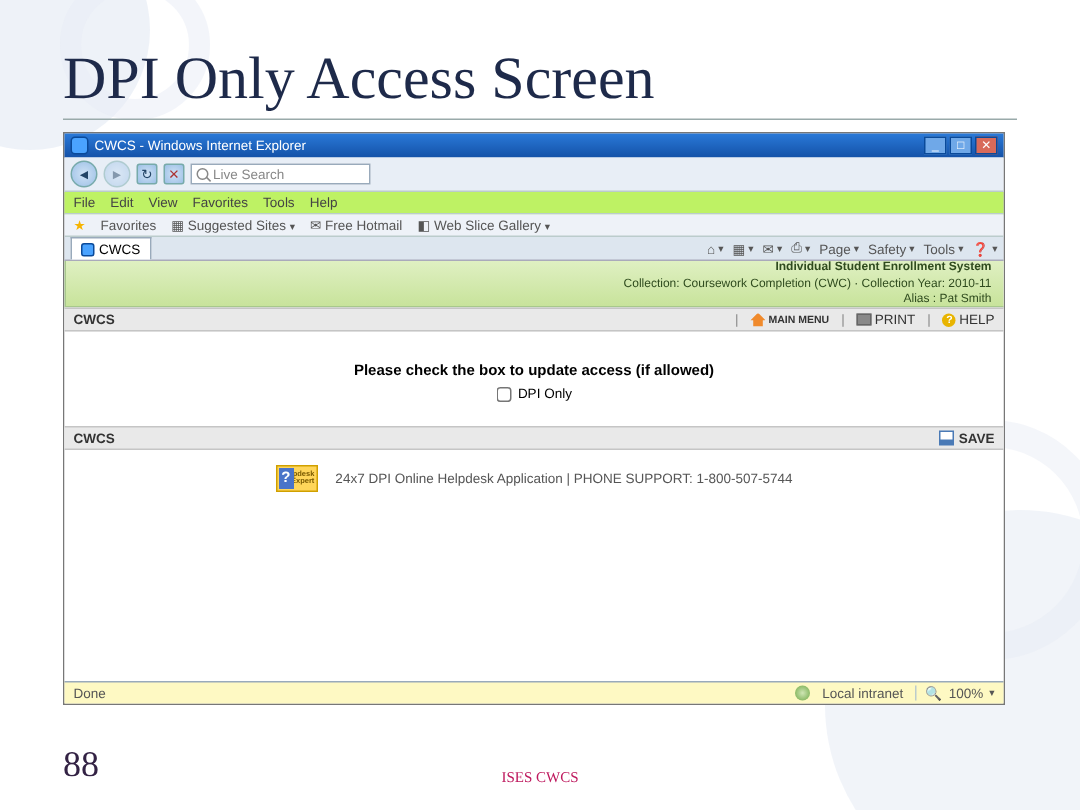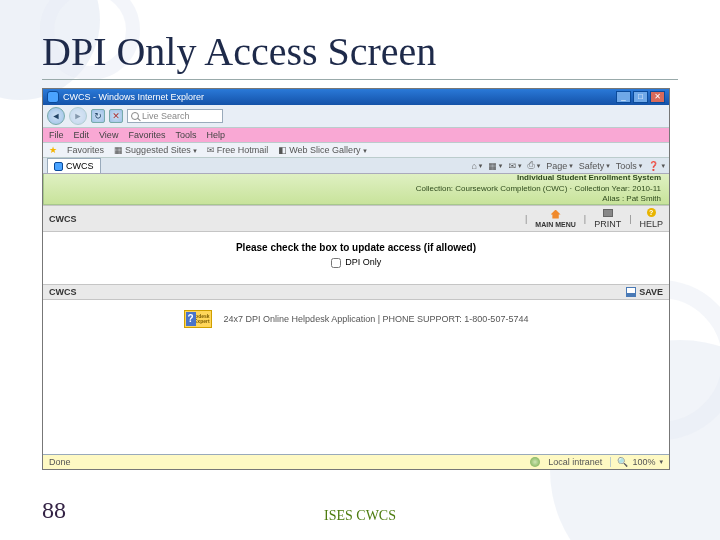--- a/index.html
+++ b/index.html
@@ -11,39 +11,39 @@
 .circ { position: absolute; border-radius: 50%; }
 .circ.a { width: 160px; height: 160px; left: -60px; top: -60px; background: #e7ecf5; opacity: .7; }
 .circ.b { width: 100px; height: 100px; left: 40px; top: -20px; border: 14px solid #e7ecf5; opacity: .5; }
 .circ.c { width: 260px; height: 260px; right: -90px; bottom: -60px; background: #e7ecf5; opacity: .6; }
 .circ.d { width: 160px; height: 160px; right: -20px; bottom: 100px; border: 18px solid #e7ecf5; opacity: .45; }
 
 .title { font-family: Georgia, 'Times New Roman', serif; font-size: 40px; color: #1e2a4a; position: relative; z-index: 2; padding-bottom: 4px; border-bottom: 1px solid #9aa; margin-bottom: 8px; }
 
 .footer { position: absolute; left: 42px; right: 42px; bottom: 16px; display: flex; justify-content: space-between; align-items: flex-end; font-family: Georgia, serif; z-index: 3; }
 .pgnum { font-size: 24px; color: #324; }
-.ftxt { font-size: 14px; color: #4d7c0f; position: absolute; left: 50%; transform: translateX(-50%); bottom: 0; }
+.ftxt { font-size: 10px; color: #be185d; position: absolute; left: 50%; transform: translateX(-50%); bottom: 0; }
 
 
 .browser { position: relative; z-index: 2; width: 628px; border: 1px solid #777; background: #fff; font-size: 9px; }
 
 .ie-title { background: linear-gradient(#2a79d8,#1452a8); color: #fff; display: flex; align-items: center; padding: 2px 4px; height: 16px; }
 .ie-title .eicon { width: 12px; height: 12px; background: #4aa3ff; border: 1px solid #0a4a9a; border-radius: 3px; margin-right: 4px; }
 .ie-title .spacer { flex: 1; }
 .winbtn { width: 15px; height: 12px; background: #6fa8e8; border: 1px solid #0a4a9a; margin-left: 2px; text-align: center; line-height: 10px; font-size: 8px; color: #fff; }
 
 .addrrow { display: flex; align-items: center; padding: 2px 4px; gap: 4px; background: #e8eef6; border-bottom: 1px solid #bcc; }
 .navbtn { width: 18px; height: 18px; border-radius: 50%; background: radial-gradient(#cfe2f5,#9cc0e6); border: 1px solid #7aa; display: flex; align-items: center; justify-content: center; font-size: 9px; color: #246; }
 .addr { flex: 1; background: #fff; border: 1px solid #9ab; padding: 1px 3px; color: #555; display: flex; align-items: center; gap: 2px; }
 .addr .dd { margin-left: auto; color: #246; }
-.searchbox { width: 96px; background: #fff; border: 1px solid #9ab; padding: 1px 3px; color: #888; display: flex; align-items: center; gap: 3px; }
+.searchbox { width: 120px; background: #fff; border: 1px solid #9ab; padding: 1px 3px; color: #888; display: flex; align-items: center; gap: 3px; }
 .magicon { display: inline-block; width: 8px; height: 8px; border: 1px solid #888; border-radius: 50%; position: relative; }
 .magicon:after { content: ""; position: absolute; width: 4px; height: 1px; background: #888; right: -3px; bottom: -1px; transform: rotate(45deg); }
 
-.menurow { padding: 2px 6px; color: #444; background: #f9a8d4; border-bottom: 1px solid #bcc; display: flex; gap: 10px; }
+.menurow { padding: 2px 6px; color: #444; background: #bef264; border-bottom: 1px solid #bcc; display: flex; gap: 10px; }
 .menurow span { cursor: default; }
 
 .favrow { display: flex; align-items: center; padding: 2px 6px; gap: 10px; background: #eef2f8; border-bottom: 1px solid #bcc; color: #555; }
 .favrow .star { color: #f6b400; }
 
 .tabrow { display: flex; align-items: center; background: #dde6ef; border-bottom: 1px solid #aab; padding: 0 4px; }
 .tab { background: #fff; border: 1px solid #9ab; border-bottom: none; padding: 2px 6px; display: flex; align-items: center; gap: 3px; }
 .tab .eicon2 { width: 9px; height: 9px; background: #4aa3ff; border: 1px solid #0a4a9a; border-radius: 2px; }
 .ie-tools { margin-left: auto; display: flex; gap: 6px; color: #555; align-items: center; }
 .ie-tools .ti { display: flex; align-items: center; gap: 2px; }
@@ -54,27 +54,27 @@
 .appheader { display: flex; align-items: center; border-bottom: 1px solid #a7c88c; }
 .logo { display: flex; align-items: center; gap: 4px; padding: 4px 6px; flex: 0 0 52%; }
 .globe { width: 22px; height: 22px; border-radius: 50%; background: radial-gradient(circle at 35% 35%, #bfe27a, #3a9b2e 70%); position: relative; }
 .globe:before { content: ""; position: absolute; right: -2px; top: 3px; width: 10px; height: 14px; background: #2b6f9e; border-radius: 2px 2px 6px 2px; }
 .logotext .small { font-size: 7px; color: #74808c; letter-spacing: 1px; }
 .logotext .big { font-family: 'Trajan Pro', Georgia, serif; font-size: 13px; letter-spacing: 2px; color: #5b6b78; }
 .headright { flex: 1; background: linear-gradient(#dff0c2,#c8e39b); font-size: 8px; color: #2f4b1e; padding: 3px 8px; text-align: right; line-height: 1.3; border-left: 1px solid #a7c88c; height: 30px; display: flex; flex-direction: column; justify-content: center; }
 
 .subbar { display: flex; align-items: center; border: 1px solid #c5c5c5; border-left: none; border-right: none; background: #e9e9e9; padding: 2px 6px; font-size: 9px; font-weight: bold; color: #333; }
 .subbar .rightctrls { margin-left: auto; display: flex; gap: 8px; align-items: center; font-weight: normal; }
-.ctrllink { display: flex; align-items: center; gap: 2px; color: #333; flex-direction: column; }
+.ctrllink { display: flex; align-items: center; gap: 2px; color: #333; }
 .houseicon { width: 10px; height: 9px; background: #f08a2c; clip-path: polygon(50% 0, 100% 55%, 82% 55%, 82% 100%, 18% 100%, 18% 55%, 0 55%); }
 .printicon { width: 10px; height: 8px; background: #888; border: 1px solid #666; }
 .helpicon { width: 9px; height: 9px; background: #e8b400; border-radius: 50%; color: #fff; text-align: center; line-height: 9px; font-size: 7px; font-weight: bold; }
 .sep { color: #888; }
 
-.body1 { padding: 10px 30px; font-size: 9px; }
+.body1 { padding: 10px 30px; font-size: 9px; margin-top: 11px; }
 .instr { font-weight: bold; text-align: center; margin-bottom: 4px; font-size: 10px; }
 .chkrow { text-align: center; margin-bottom: 6px; }
 .chkrow input { vertical-align: middle; margin-right: 2px; width: 10px; height: 10px; }
 
 .subbar2 { display: flex; align-items: center; border: 1px solid #c5c5c5; border-left: none; border-right: none; background: #e9e9e9; padding: 2px 6px; font-size: 9px; font-weight: bold; color: #333; }
 .subbar2 .save { margin-left: auto; display: flex; align-items: center; gap: 3px; font-weight: bold; }
 .diskicon { width: 10px; height: 10px; background: #4a7ab6; position: relative; }
 .diskicon:before { content: ""; position: absolute; inset: 1px 1px 4px 1px; background: #fff; }
 
 .helpdesk { display: flex; align-items: center; justify-content: center; gap: 12px; padding: 10px 0 6px 0; color: #555; font-size: 9px; }

